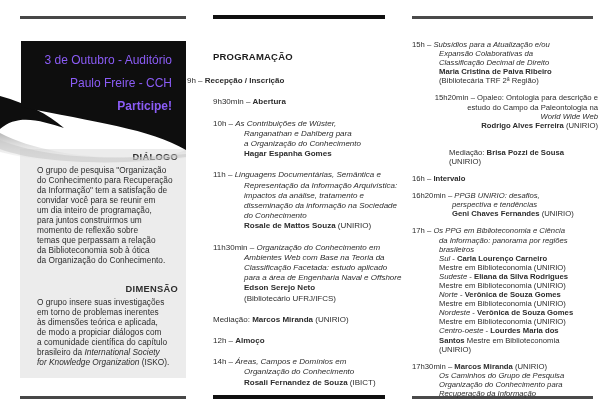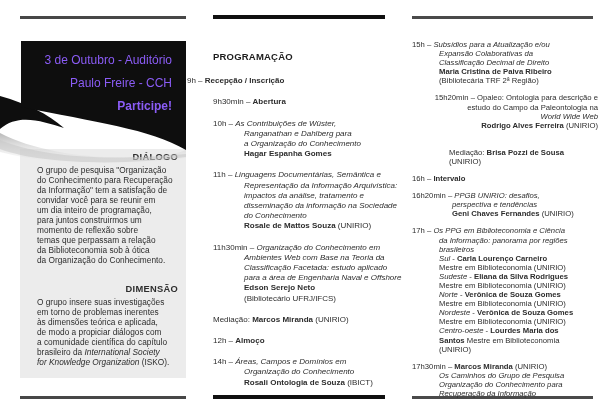--- a/index.html
+++ b/index.html
@@ -94,21 +94,21 @@
 <div class="pcol" id="col2">
   <div id="prog-title">PROGRAMAÇÃO</div>
   <div>
       <div class="entry" style="text-indent: -26px;"><span class="s-r">9h – </span><span class="s-b">Recepção / Inscrição</span></div>
       <div class="entry" style="padding-left: 26px; text-indent: -26px;"><span class="s-r">9h30min – </span><span class="s-b">Abertura</span></div>
       <div class="entry" style="padding-left: 31px; text-indent: -31px;"><span class="s-r">10h – </span><span class="s-i">As Contribuições de Wüster,</span><br><span class="s-i">Ranganathan e Dahlberg para</span><br><span class="s-i">a Organização do Conhecimento</span><br><span class="s-b">Hagar Espanha Gomes</span></div>
       <div class="entry" style="padding-left: 31px; text-indent: -31px;"><span class="s-r">11h – </span><span class="s-i">Linguagens Documentárias, Semântica e</span><br><span class="s-i">Representação da Informação Arquivística:</span><br><span class="s-i">impactos da análise, tratamento e</span><br><span class="s-i">disseminação da informação na Sociedade</span><br><span class="s-i">do Conhecimento</span><br><span class="s-b">Rosale de Mattos Souza</span><span class="s-r"> (UNIRIO)</span></div>
       <div class="entry" style="padding-left: 31px; text-indent: -31px;"><span class="s-r">11h30min – </span><span class="s-i">Organização do Conhecimento em</span><br><span class="s-i">Ambientes Web com Base na Teoria da</span><br><span class="s-i">Classificação Facetada: estudo aplicado</span><br><span class="s-i">para a área de Engenharia Naval e Offshore</span><br><span class="s-b">Edson Serejo Neto</span><br><span class="s-r">(Bibliotecário UFRJ/IFCS)</span></div>
       <div class="entry"><span class="s-r">Mediação: </span><span class="s-b">Marcos Miranda</span><span class="s-r"> (UNIRIO)</span></div>
       <div class="entry" style="padding-left: 26px; text-indent: -26px;"><span class="s-r">12h – </span><span class="s-b">Almoço</span></div>
-      <div class="entry" style="padding-left: 31px; text-indent: -31px;"><span class="s-r">14h – </span><span class="s-i">Áreas, Campos e Domínios em</span><br><span class="s-i">Organização do Conhecimento</span><br><span class="s-b">Rosali Ontologia de Souza</span><span class="s-r"> (IBICT)</span></div>
+      <div class="entry" style="padding-left: 31px; text-indent: -31px;"><span class="s-r">14h – </span><span class="s-i">Áreas, Campos e Domínios em</span><br><span class="s-i">Organização do Conhecimento</span><br><span class="s-b">Rosali Fernandez de Souza</span><span class="s-r"> (IBICT)</span></div>
     </div>
 </div>
 
 <div class="pcol" id="col3">
   <div>
       <div class="entry" style="padding-left: 27px; text-indent: -27px;"><span class="s-r">15h – </span><span class="s-i">Subsídios para a Atualização e/ou</span><br><span class="s-i">Expansão Colaborativas da</span><br><span class="s-i">Classificação Decimal de Direito</span><br><span class="s-b">Maria Cristina de Paiva Ribeiro</span><br><span class="s-r">(Bibliotecária TRF 2ª Região)</span></div>
       <div class="entry" style="padding-left: 40px; text-indent: -40px; text-align: right;"><span class="s-r">15h20min – </span><span class="s-r">Opaleo: Ontologia para descrição e</span><br><span class="s-r">estudo do Campo da Paleontologia na</span><br><span class="s-i">World Wide Web</span><br><span class="s-b">Rodrigo Alves Ferreira</span><span class="s-r"> (UNIRIO)</span></div>
       <div class="entry" style="margin-top: 18px; padding-left: 37px;"><span class="s-r">Mediação: </span><span class="s-b">Brisa Pozzi de Sousa</span><span class="s-r"> (UNIRIO)</span></div>
       <div class="entry" style="padding-left: 27px; text-indent: -27px; margin-top: 8px;"><span class="s-r">16h – </span><span class="s-b">Intervalo</span></div>
       <div class="entry" style="padding-left: 40px; text-indent: -40px;"><span class="s-r">16h20min – </span><span class="s-i">PPGB UNIRIO: desafios,</span><br><span class="s-i">perspectiva e tendências</span><br><span class="s-b">Geni Chaves Fernandes</span><span class="s-r"> (UNIRIO)</span></div>

